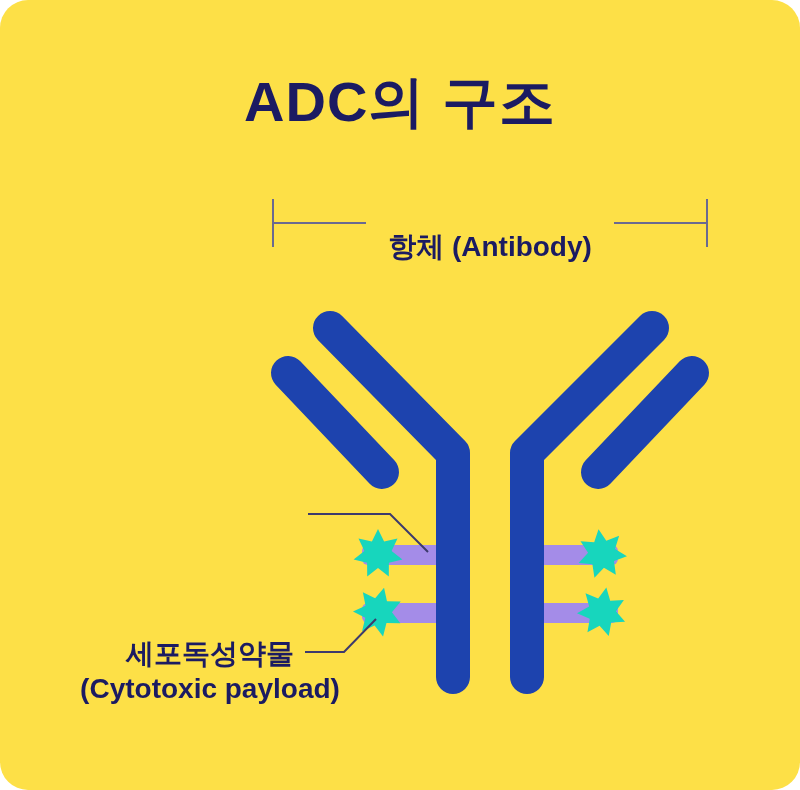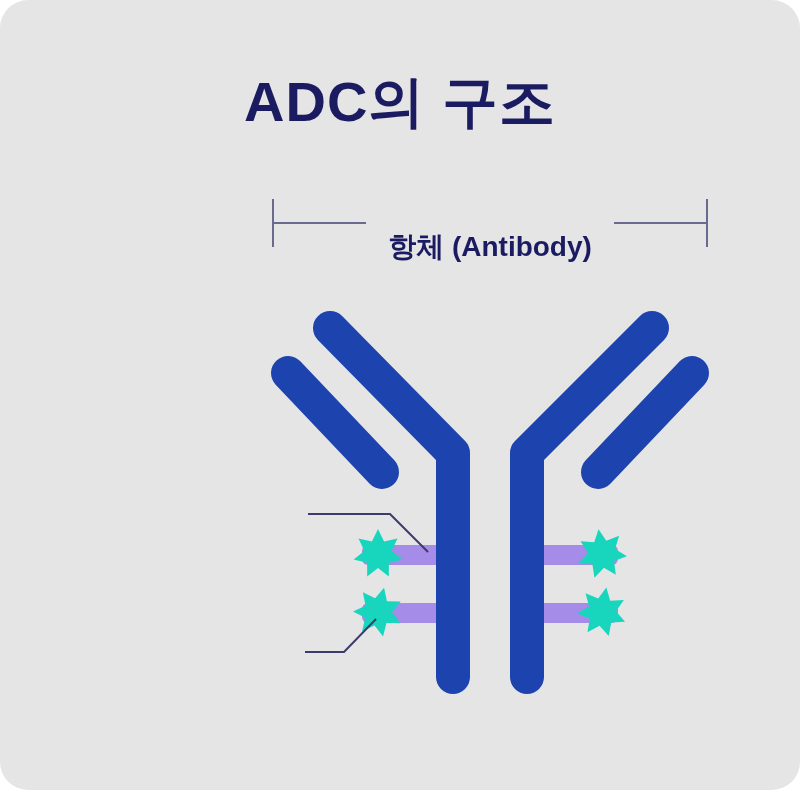--- a/index.html
+++ b/index.html
@@ -6,21 +6,21 @@
     margin: 0;
     padding: 0;
     width: 800px;
     height: 790px;
     background: #ffffff;
     font-family: "Liberation Sans", "DejaVu Sans", sans-serif;
   }
   .card {
     position: absolute;
     inset: 0;
-    background: #e5e5e5;
+    background: #fde047;
     border-radius: 28px;
     overflow: hidden;
   }
   .title {
     position: absolute;
     top: 72px;
     left: 0;
     right: 0;
     text-align: center;
     font-size: 56px;
@@ -140,14 +140,18 @@
       <use href="#star7" transform="translate(602 612) rotate(10)" fill="#17d6bd"></use>
     </g>
 
     <g class="pointers" fill="none" stroke-width="2">
       <polyline points="308,514 390,514 428,552" stroke="#3d3a6d"></polyline>
       <polyline points="305,652 344,652 376,619" stroke="#3d3a6d"></polyline>
     </g>
   </svg>
 
 
+  <div class="label-payload">
+    <div>세포독성약물</div>
+    <div>(Cytotoxic payload)</div>
+  </div>
 
 </div>
 
 </body></html>

